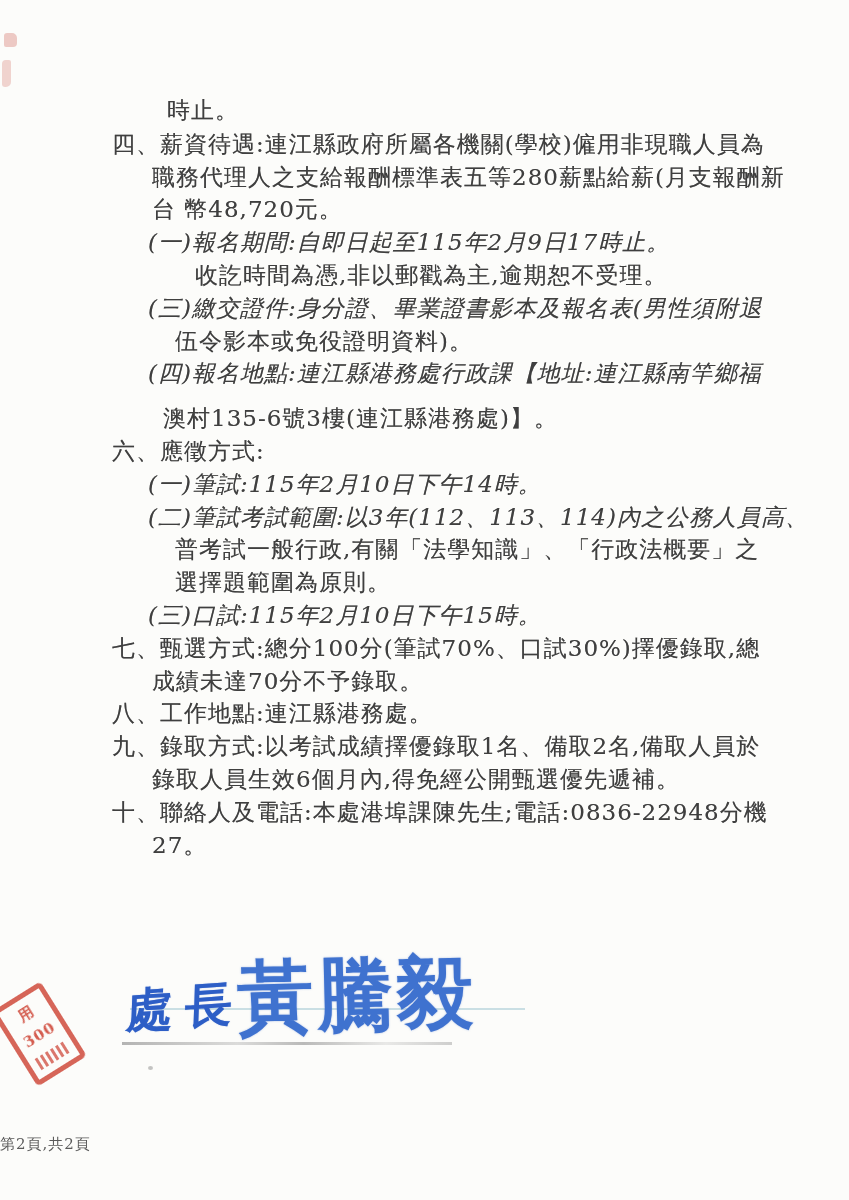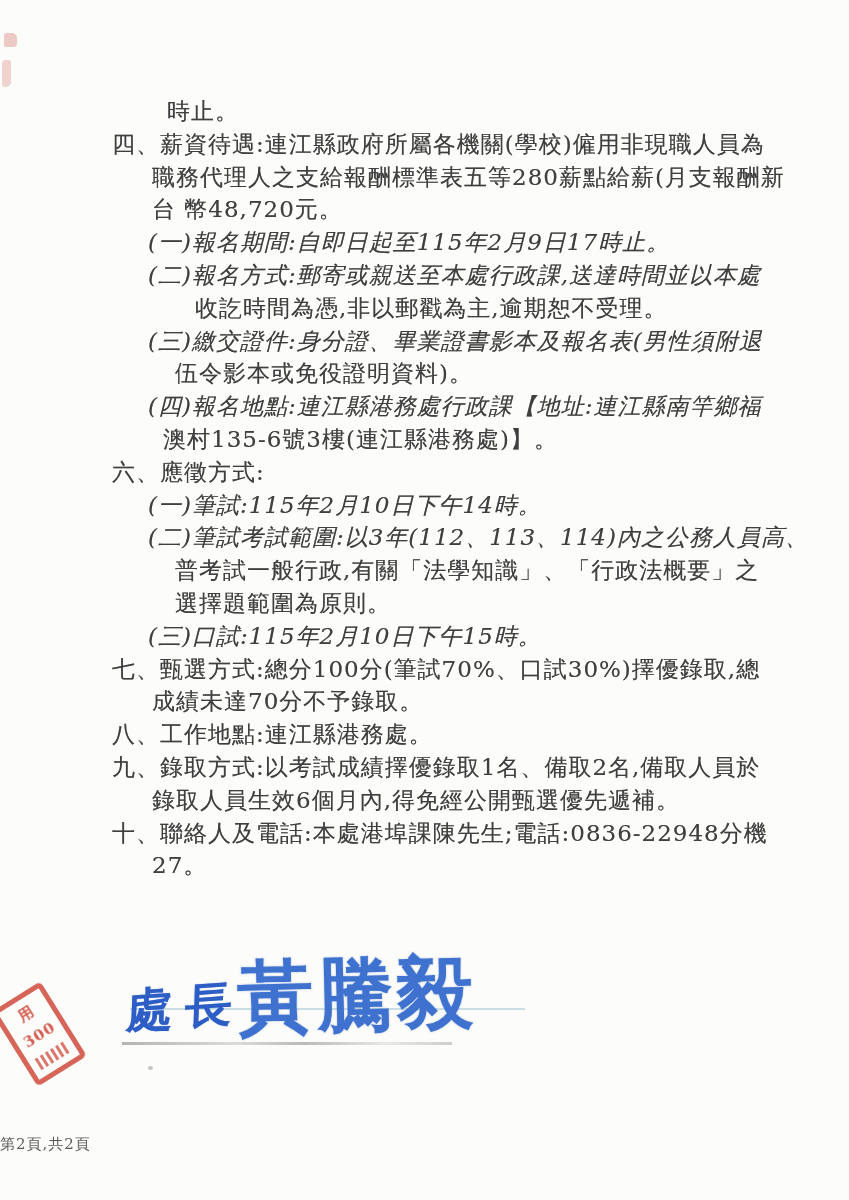--- a/index.html
+++ b/index.html
@@ -16,27 +16,27 @@
   
   .textblock{
     position:absolute;left:112px;top:95px;width:690px;
   }
   .ln{
     height:32.8px;line-height:32.8px;
     font-size:23px;color:#3f3f3f;
     letter-spacing:1px;white-space:nowrap;
     text-shadow:0 0 .5px rgba(70,70,70,.55);
   }
-  .i-cont{padding-left:55px;}
+  .i-cont{padding-left:55px;font-family:Liberation Serif, serif;}
   .i-item{padding-left:0;}
   .i-w1{padding-left:40px;}
   .i-sub{padding-left:36px;font-style:italic;}
   .i-w2a{padding-left:63px;}
   .i-w2b{padding-left:83px;}
-  .i-w2c{padding-left:51px;}
+  .i-w2c{padding-left:51px;margin-top:12px;}
   
   .sig-title{
     position:absolute;left:126px;top:976px;
     font-size:47px;color:#2d5ec6;
     letter-spacing:12px;font-weight:bold;
     transform:rotate(-4deg) skewX(-6deg);
     text-shadow:0 0 1px rgba(45,94,198,.6);
   }
   .sig-name{
     position:absolute;left:236px;top:946px;
@@ -101,21 +101,20 @@
 
   <div class="speck1"></div>
   <div class="speck2"></div>
 
   <div class="textblock">
     <div class="ln i-cont">時止。</div>
     <div class="ln i-item">四、薪資待遇:連江縣政府所屬各機關(學校)僱用非現職人員為</div>
     <div class="ln i-w1">職務代理人之支給報酬標準表五等280薪點給薪(月支報酬新</div>
     <div class="ln i-w1">台 幣48,720元。</div>
     <div class="ln i-sub">(一)報名期間:自即日起至115年2月9日17時止。</div>
-    <div class="ln i-sub">(二)報名方式:郵寄或親送至本處行政課,送達時間並以本處</div>
     <div class="ln i-w2b">收訖時間為憑,非以郵戳為主,逾期恕不受理。</div>
     <div class="ln i-sub">(三)繳交證件:身分證、畢業證書影本及報名表(男性須附退</div>
     <div class="ln i-w2a">伍令影本或免役證明資料)。</div>
     <div class="ln i-sub">(四)報名地點:連江縣港務處行政課【地址:連江縣南竿鄉福</div>
     <div class="ln i-w2c">澳村135-6號3樓(連江縣港務處)】。</div>
     <div class="ln i-item">六、應徵方式:</div>
     <div class="ln i-sub">(一)筆試:115年2月10日下午14時。</div>
     <div class="ln i-sub">(二)筆試考試範圍:以3年(112、113、114)內之公務人員高、</div>
     <div class="ln i-w2a">普考試一般行政,有關「法學知識」、「行政法概要」之</div>
     <div class="ln i-w2a">選擇題範圍為原則。</div>

